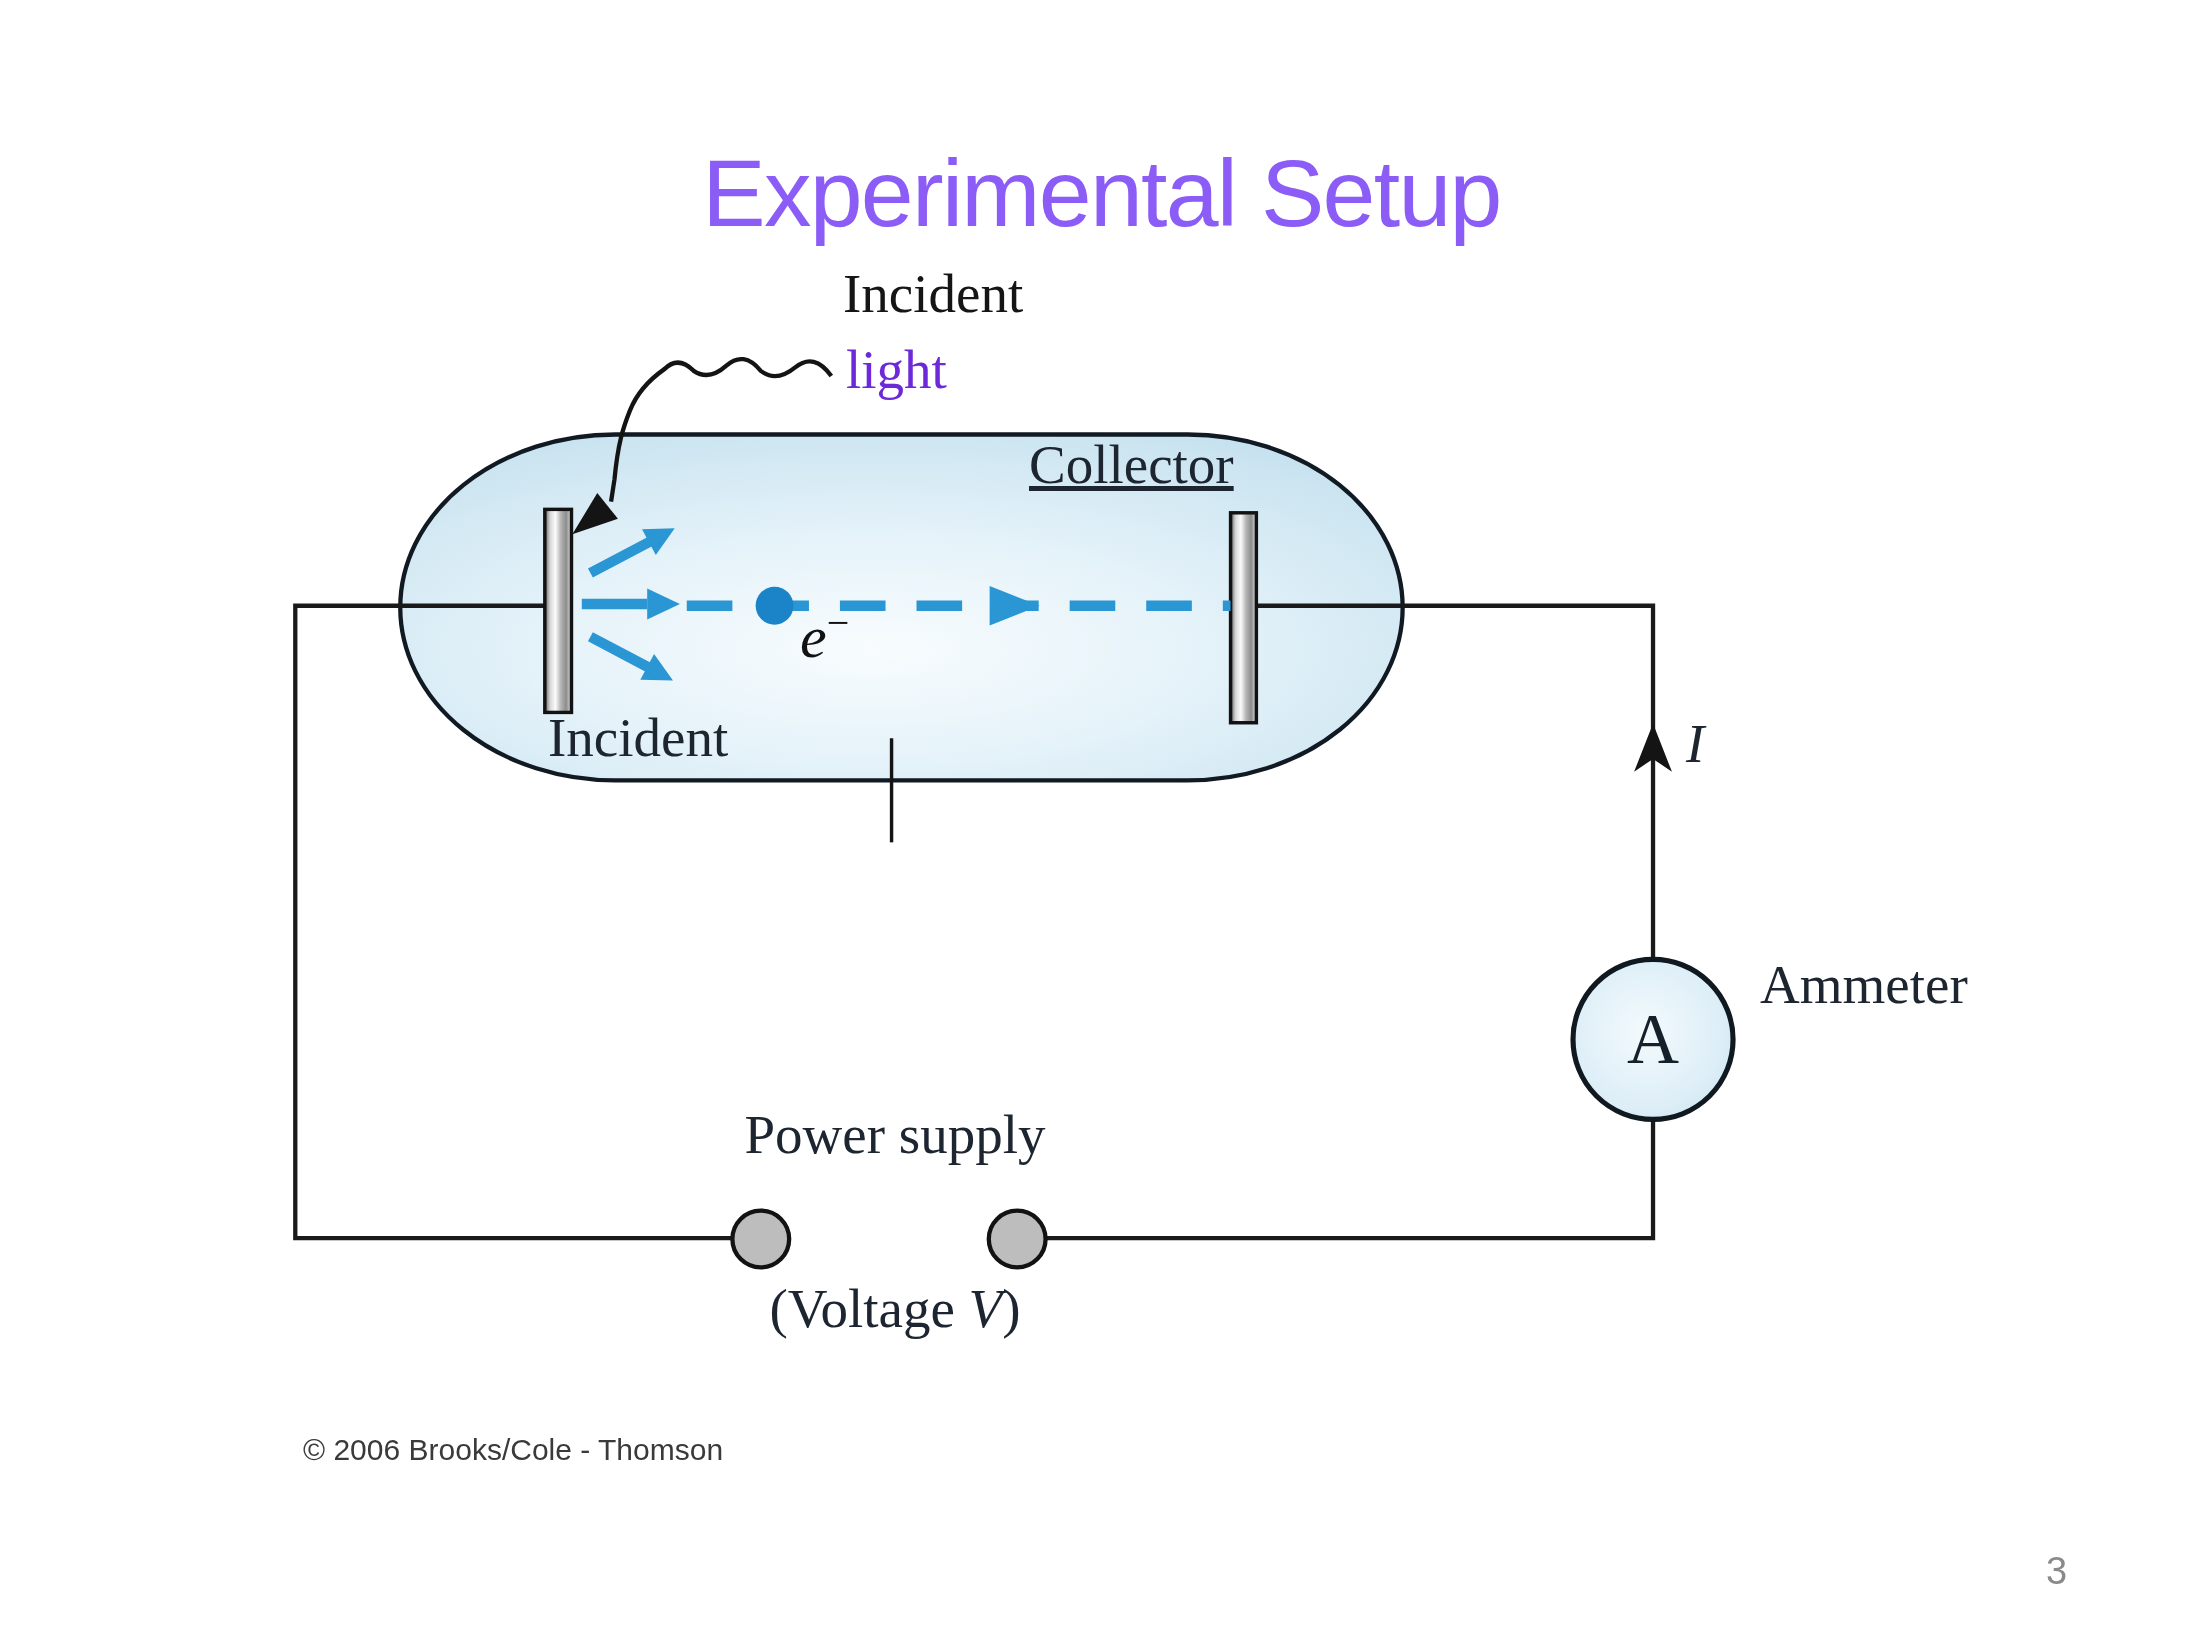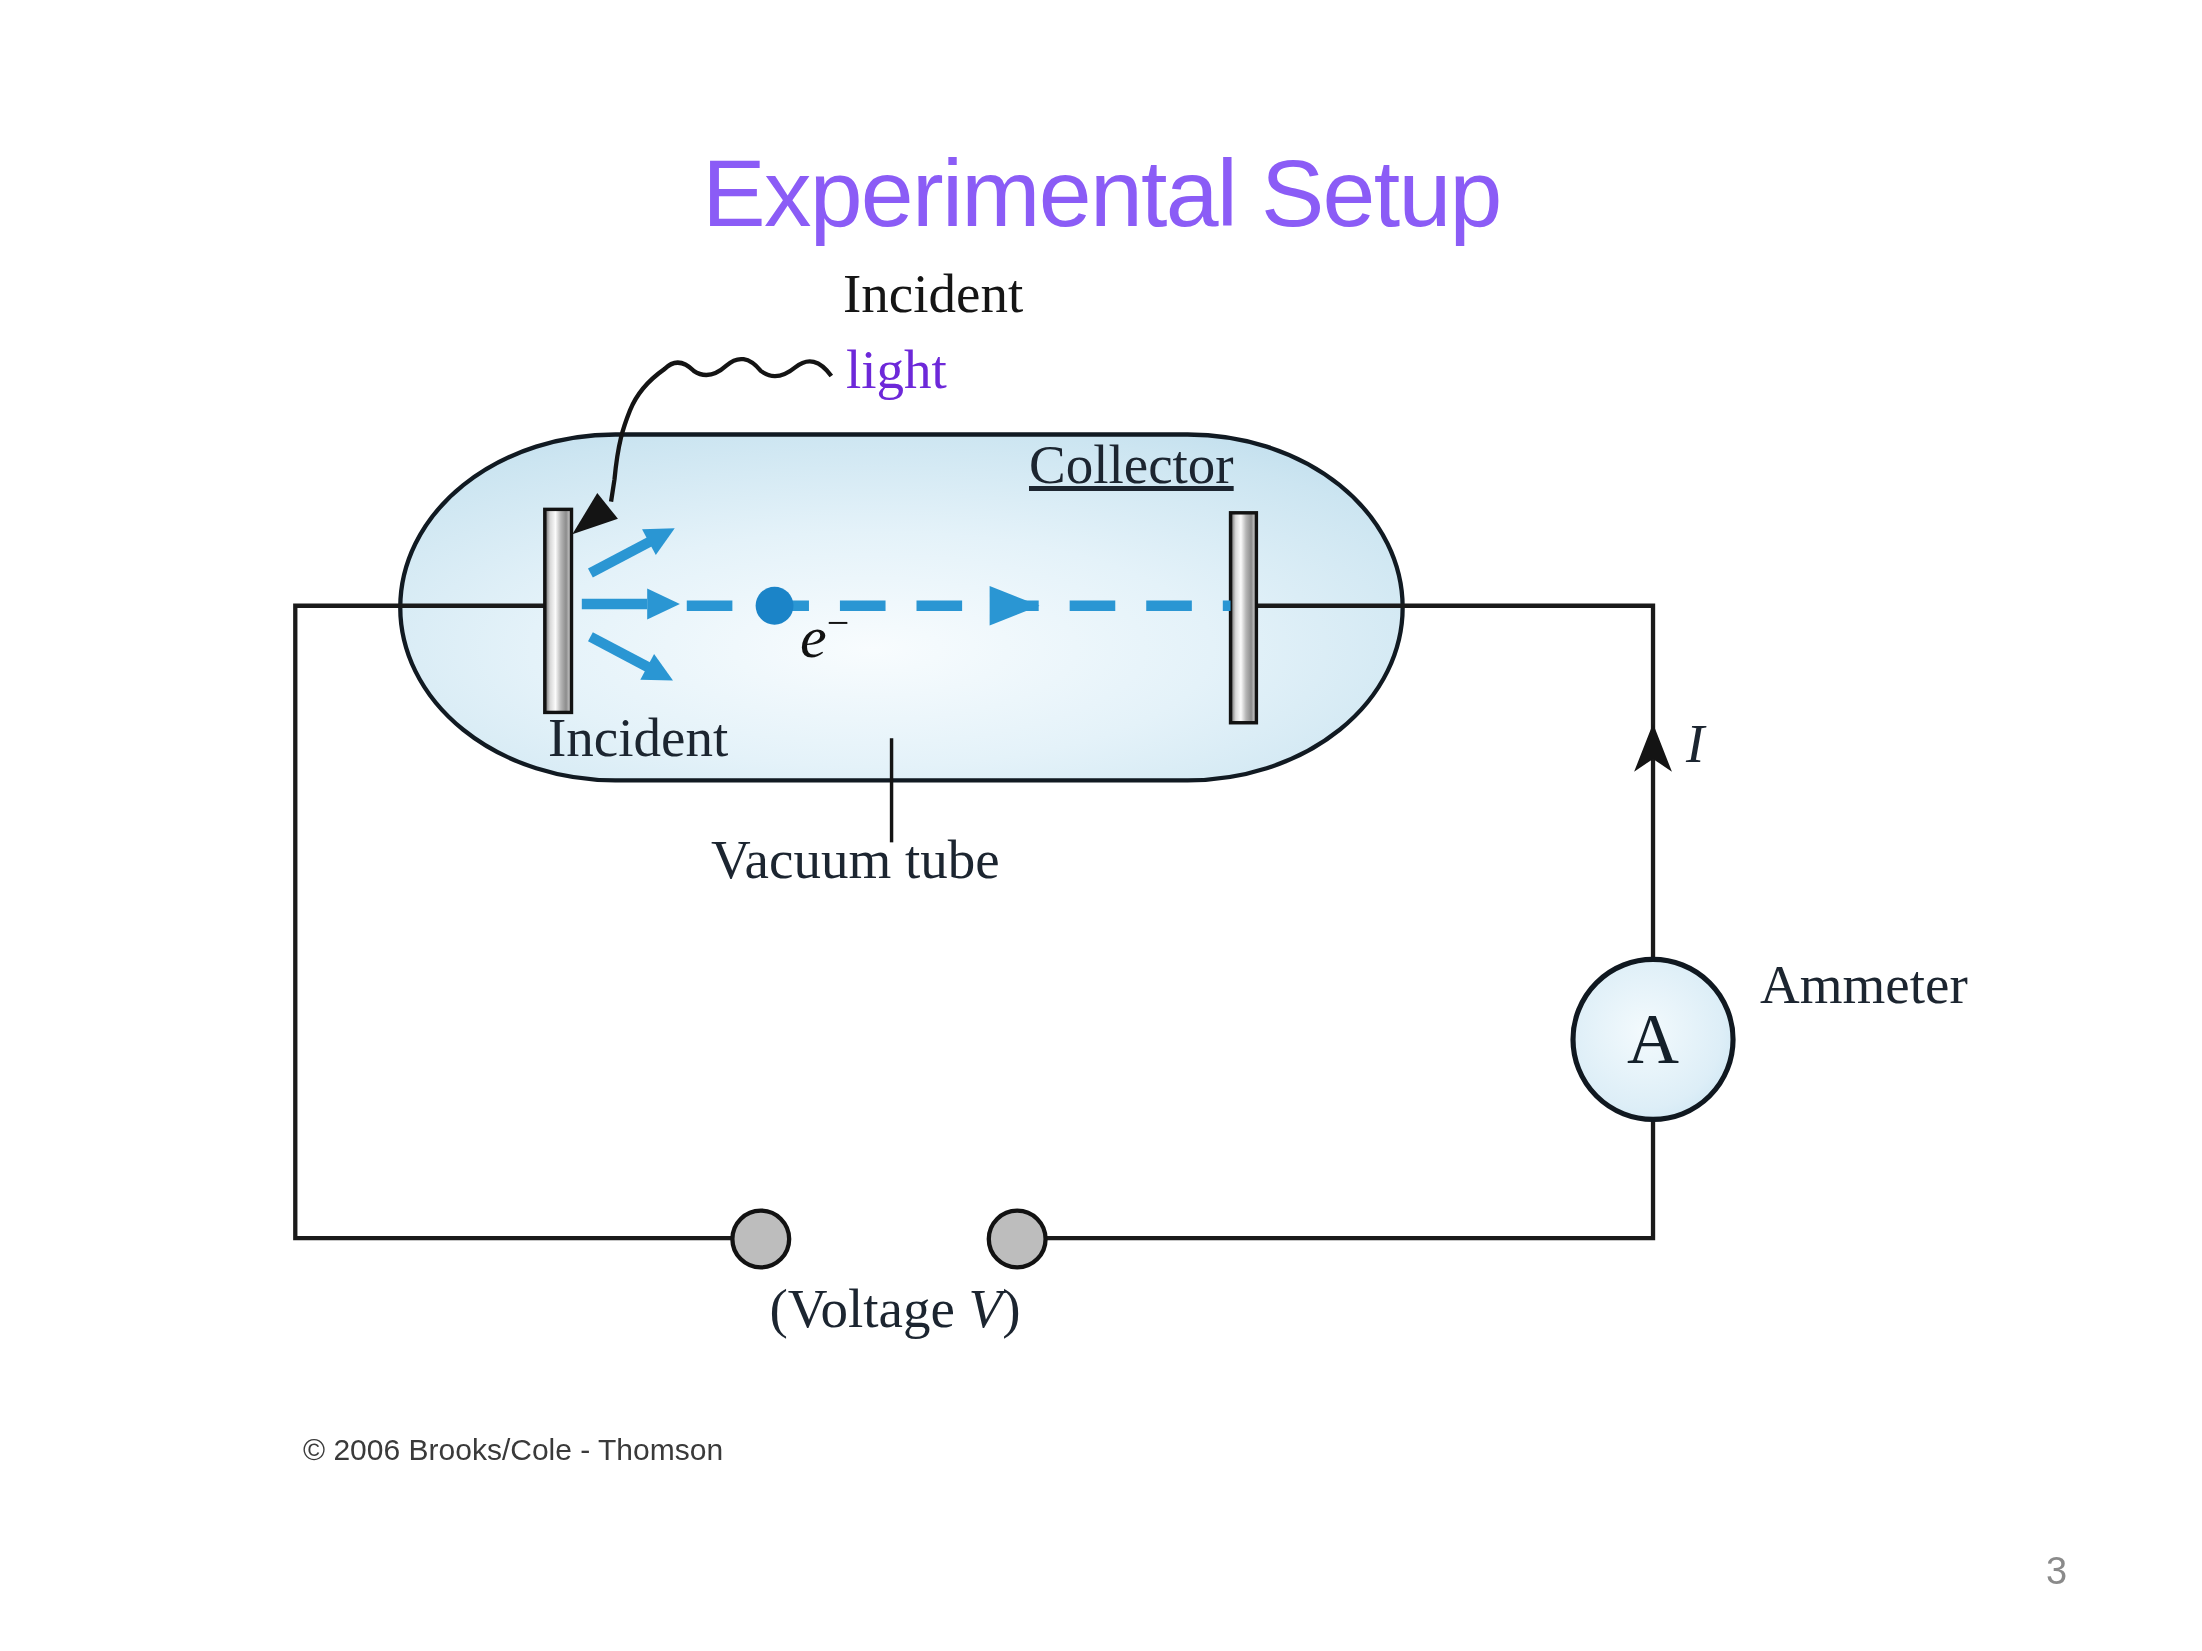--- a/index.html
+++ b/index.html
@@ -98,32 +98,32 @@
     <path class="pointer" d="M 1036 858 V 979"></path>
   </svg>
 
   <div class="abs serif-label" style="left:843px;top:266px;color:#151515;">Incident</div>
   <div class="abs serif-label" style="left:846px;top:342px;color:#6d28d9;">light</div>
 
   <div class="abs serif-label" style="left:1029px;top:437px;text-decoration:underline;">Collector</div>
 
   <div class="abs serif-label" style="left:548px;top:710px;">Incident</div>
 
-  <div class="abs serif-label" style="left:711px;top:832px;">Vacuum tube</div>
 
   <div class="abs electron-label" style="left:800px;top:607px;">
     <span>e</span><sup>−</sup>
   </div>
 
   <div class="abs serif-label italic" style="left:1686px;top:716px;">I</div>
 
   <div class="abs ammeter-symbol" style="left:1573px;top:959px;width:160px;height:160px;">A</div>
 
   <div class="abs serif-label" style="left:1760px;top:957px;">Ammeter</div>
 
+  <div class="abs serif-label" style="left:637px;top:1107px;width:516px;text-align:center;">Power supply</div>
 
   <div class="abs serif-label" style="left:637px;top:1281px;width:516px;text-align:center;">
     <span>(Voltage </span><span class="italic">V</span><span>)</span>
   </div>
 
   <div class="abs copyright" style="left:303px;top:1435px;">© 2006 Brooks/Cole - Thomson</div>
 
   <div class="abs page-number" style="left:2046px;top:1552px;">3</div>
 
 </div>

